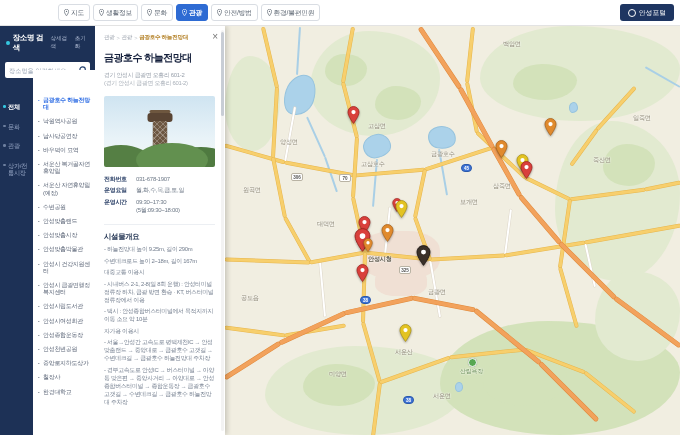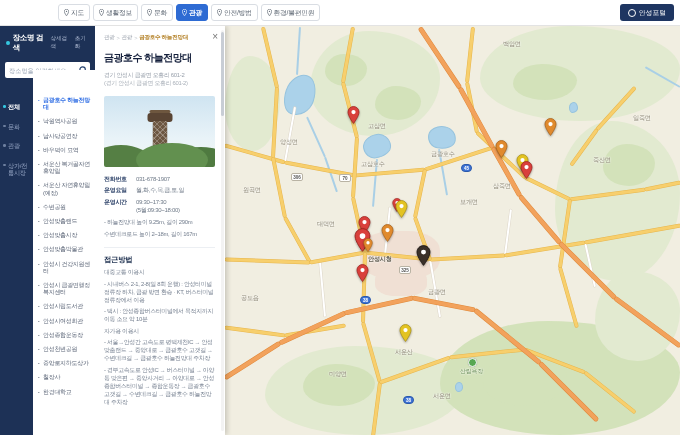--- a/index.html
+++ b/index.html
@@ -437,23 +437,23 @@
           <span class="flabel">운영요일</span>
           <span class="fvalue">월,화,수,목,금,토,일</span>
         </div>
         <div class="frow">
           <span class="flabel">운영시간</span>
           <span class="fvalue">09:30~17:30
 (5월:09:30~18:00)</span>
         </div>
       </div>
     <div id="sections">
+        <div class="shead">시설물개요</div>
         <div class="sline">- 하늘전망대 높이 9.25m, 길이 290m</div>
         <div class="sline">  수변데크로드 높이 2~18m, 길이 167m</div>
-        <div class="shead">접근방법</div>
         <div class="sline">대중교통 이용시</div>
         <div class="sline">- 시내버스 2-1, 2-8(일 8회 운행) : 안성터미널 정류장 하차, 금광 방면 환승 · KT, 버스터미널정류장에서 이용</div>
         <div class="sline">- 택시 : 안성종합버스터미널에서 목적지까지 이동 소요 약 10분</div>
         <div class="sline">자가용 이용시</div>
         <div class="sline">- 서울→안성간 고속도로 평택제천IC → 안성맞춤랜드 → 중앙대로 → 금광호수 고갯길 → 수변데크길 → 금광호수 하늘전망대 주차장</div>
         <div class="sline">- 경부고속도로 안성IC → 버스터미널 → 아양동 맞은편 → 중앙사거리 → 아양대로 → 안성종합버스터미널 → 종합운동장 → 금광호수 고갯길 → 수변데크길 → 금광호수 하늘전망대 주차장</div>
       </div>
 
     <div class="pscroll">
       <div class="pthumb"></div>

